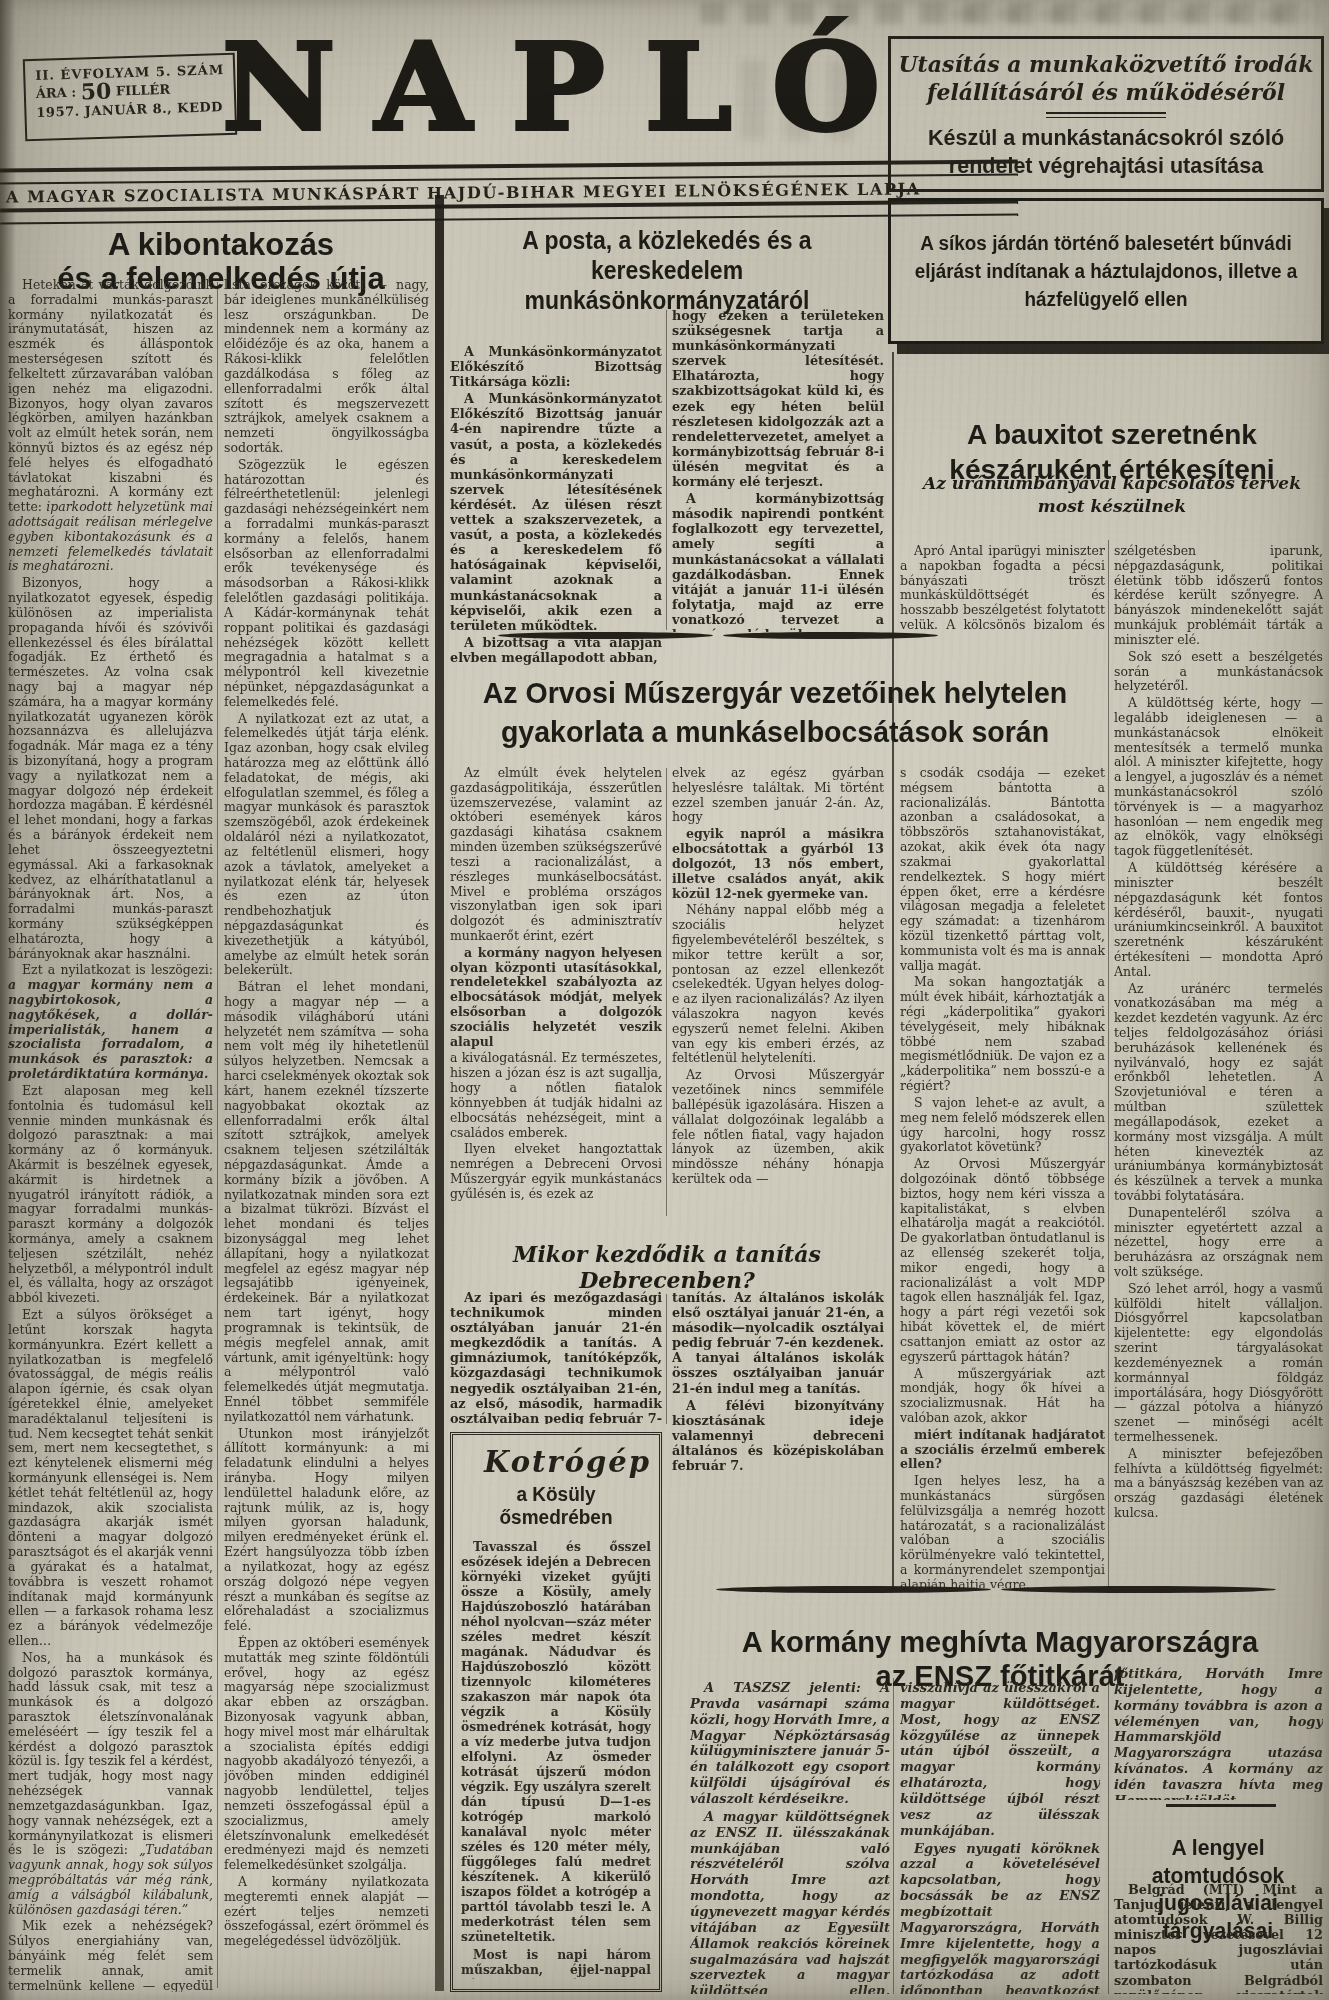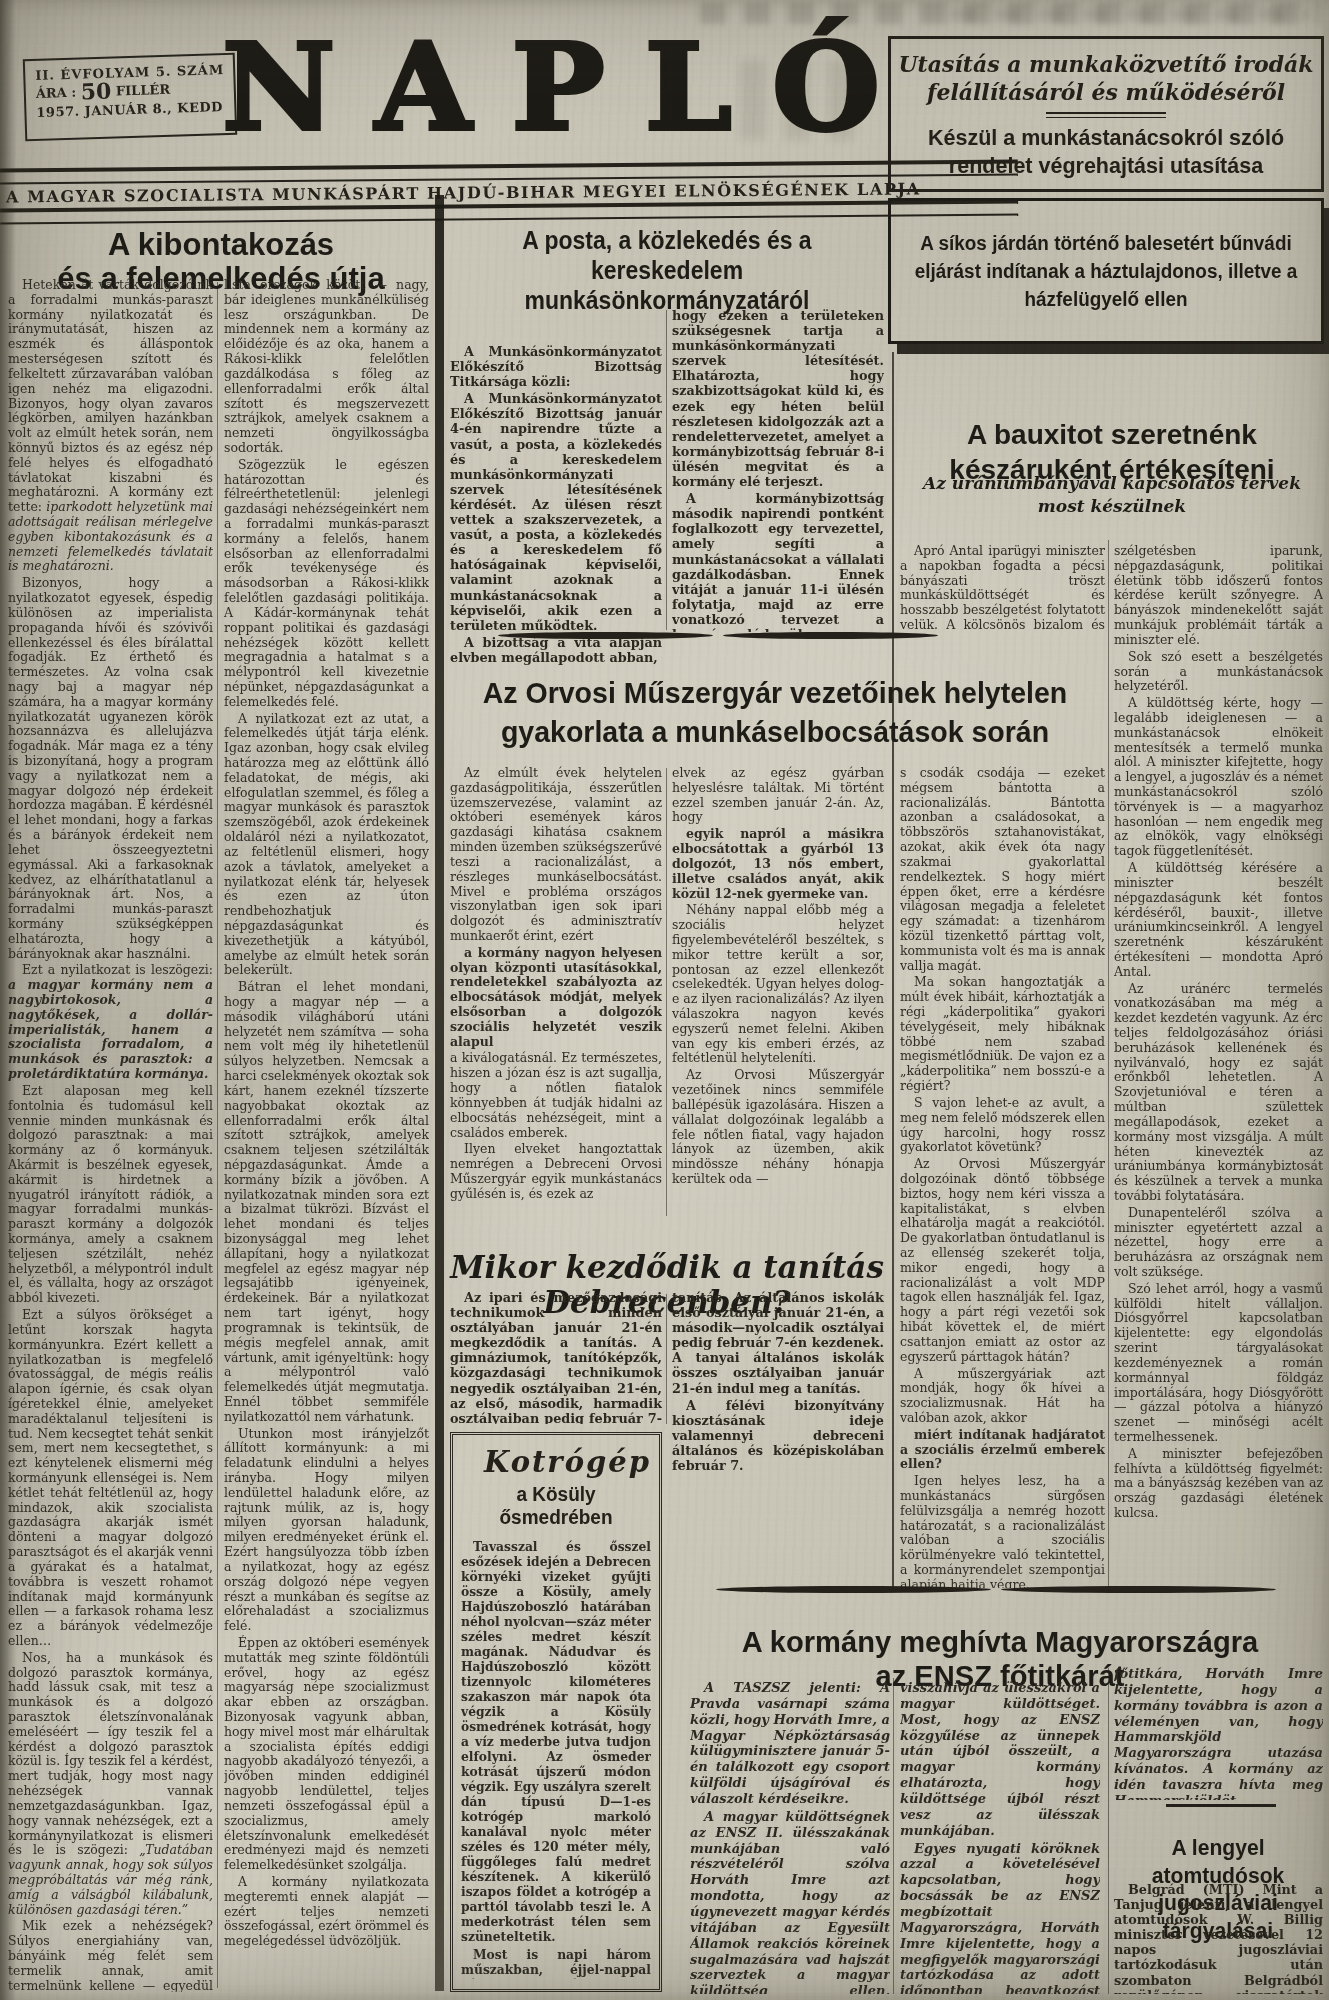--- a/index.html
+++ b/index.html
@@ -87,21 +87,21 @@
   #orv-c2{left:672px;top:766px;width:212px;height:450px;}
   #orv-c3{left:900px;top:766px;width:205px;height:822px;}
 
   
   .baux-h{position:absolute;left:900px;top:394px;width:424px;font-size:28px;line-height:1.25;}
   .baux-sub{position:absolute;left:900px;top:472px;width:424px;font-size:17px;line-height:1.35;}
   #baux-c1{left:900px;top:544px;width:205px;height:86px;}
   #baux-c2{left:1114px;top:544px;width:209px;height:1046px;}
 
   
-  .mikor-h{position:absolute;left:450px;top:1224px;width:434px;font-size:31px;line-height:1.15;}
+  .mikor-h{position:absolute;left:450px;top:1224px;width:434px;font-size:22px;line-height:1.15;}
   #mikor-c1{left:450px;top:1290px;width:212px;height:134px;}
   #mikor-c2{left:672px;top:1290px;width:212px;height:300px;}
 
   
   .kbox{position:absolute;left:450px;top:1432px;width:212px;height:560px;border:3px double #2b2922;
     box-sizing:border-box;padding:10px 8px;}
   .kbox .t1{font-family:"DejaVu Serif",serif;font-style:italic;font-weight:bold;font-size:29px;
     text-align:right;letter-spacing:2px;color:#23211a;}
   .kbox .t2{font-family:"Liberation Sans","DejaVu Sans",sans-serif;font-weight:bold;font-size:20px;
     text-align:center;margin:4px 0 10px;transform:scaleX(.95);color:#23211a;}
@@ -244,21 +244,21 @@
     <div class="hl-ser-i baux-sub">
       <span>Az urániumbányával kapcsolatos tervek</span><br><span>most készülnek</span>
     </div>
     <div class="col bt" id="baux-c1">
       <p>Apró Antal iparügyi miniszter a napokban fogadta a pécsi bányászati tröszt munkásküldöttségét és hosszabb beszélgetést folytatott velük. A kölcsönös bizalom és őszinteség jegyében lefolyt be-</p>
     </div>
     <div class="col bt" id="baux-c2">
       <p class="noind">szélgetésben iparunk, népgazdaságunk, politikai életünk több időszerű fontos kérdése került szőnyegre. A bányászok mindenekelőtt saját munkájuk problémáit tárták a miniszter elé.</p>
       <p>Sok szó esett a beszélgetés során a munkástanácsok helyzetéről.</p>
       <p>A küldöttség kérte, hogy — legalább ideiglenesen — a munkástanácsok elnökeit mentesítsék a termelő munka alól. A miniszter kifejtette, hogy a lengyel, a jugoszláv és a német munkástanácsokról szóló törvények is — a magyarhoz hasonlóan — nem engedik meg az elnökök, vagy elnökségi tagok függetlenítését.</p>
-      <p>A küldöttség kérésére a miniszter beszélt népgazdaságunk két fontos kérdéséről, bauxit-, illetve urániumkincseinkről. A lengyel szeretnénk készáruként értékesíteni — mondotta Apró Antal.</p>
+      <p>A küldöttség kérésére a miniszter beszélt népgazdaságunk két fontos kérdéséről, bauxit-, nyugati urániumkincseinkről. A bauxitot szeretnénk készáruként értékesíteni — mondotta Apró Antal.</p>
       <p>Az uránérc termelés vonatkozásában ma még a kezdet kezdetén vagyunk. Az érc teljes feldolgozásához óriási beruházások kellenének és nyilvánvaló, hogy ez saját erőnkből lehetetlen. A Szovjetunióval e téren a múltban születtek megállapodások, ezeket a kormány most vizsgálja. A múlt héten kinevezték az urániumbánya kormánybiztosát és készülnek a tervek a munka további folytatására.</p>
       <p>Dunapenteléről szólva a miniszter egyetértett azzal a nézettel, hogy erre a beruházásra az országnak nem volt szüksége.</p>
       <p>Szó lehet arról, hogy a vasmű külföldi hitelt vállaljon. Diósgyőrrel kapcsolatban kijelentette: egy elgondolás szerint tárgyalásokat kezdeményeznek a román kormánnyal földgáz importálására, hogy Diósgyőrött — gázzal pótolva a hiányzó szenet — minőségi acélt termelhessenek.</p>
       <p>A miniszter befejezőben felhívta a küldöttség figyelmét: ma a bányászság kezében van az ország gazdasági életének kulcsa.</p>
     </div>
   </section>
 
   <section>
     <h2 class="hl-ser-i mikor-h">
       <span>Mikor kezdődik a tanítás</span><br><span>Debrecenben?</span>

